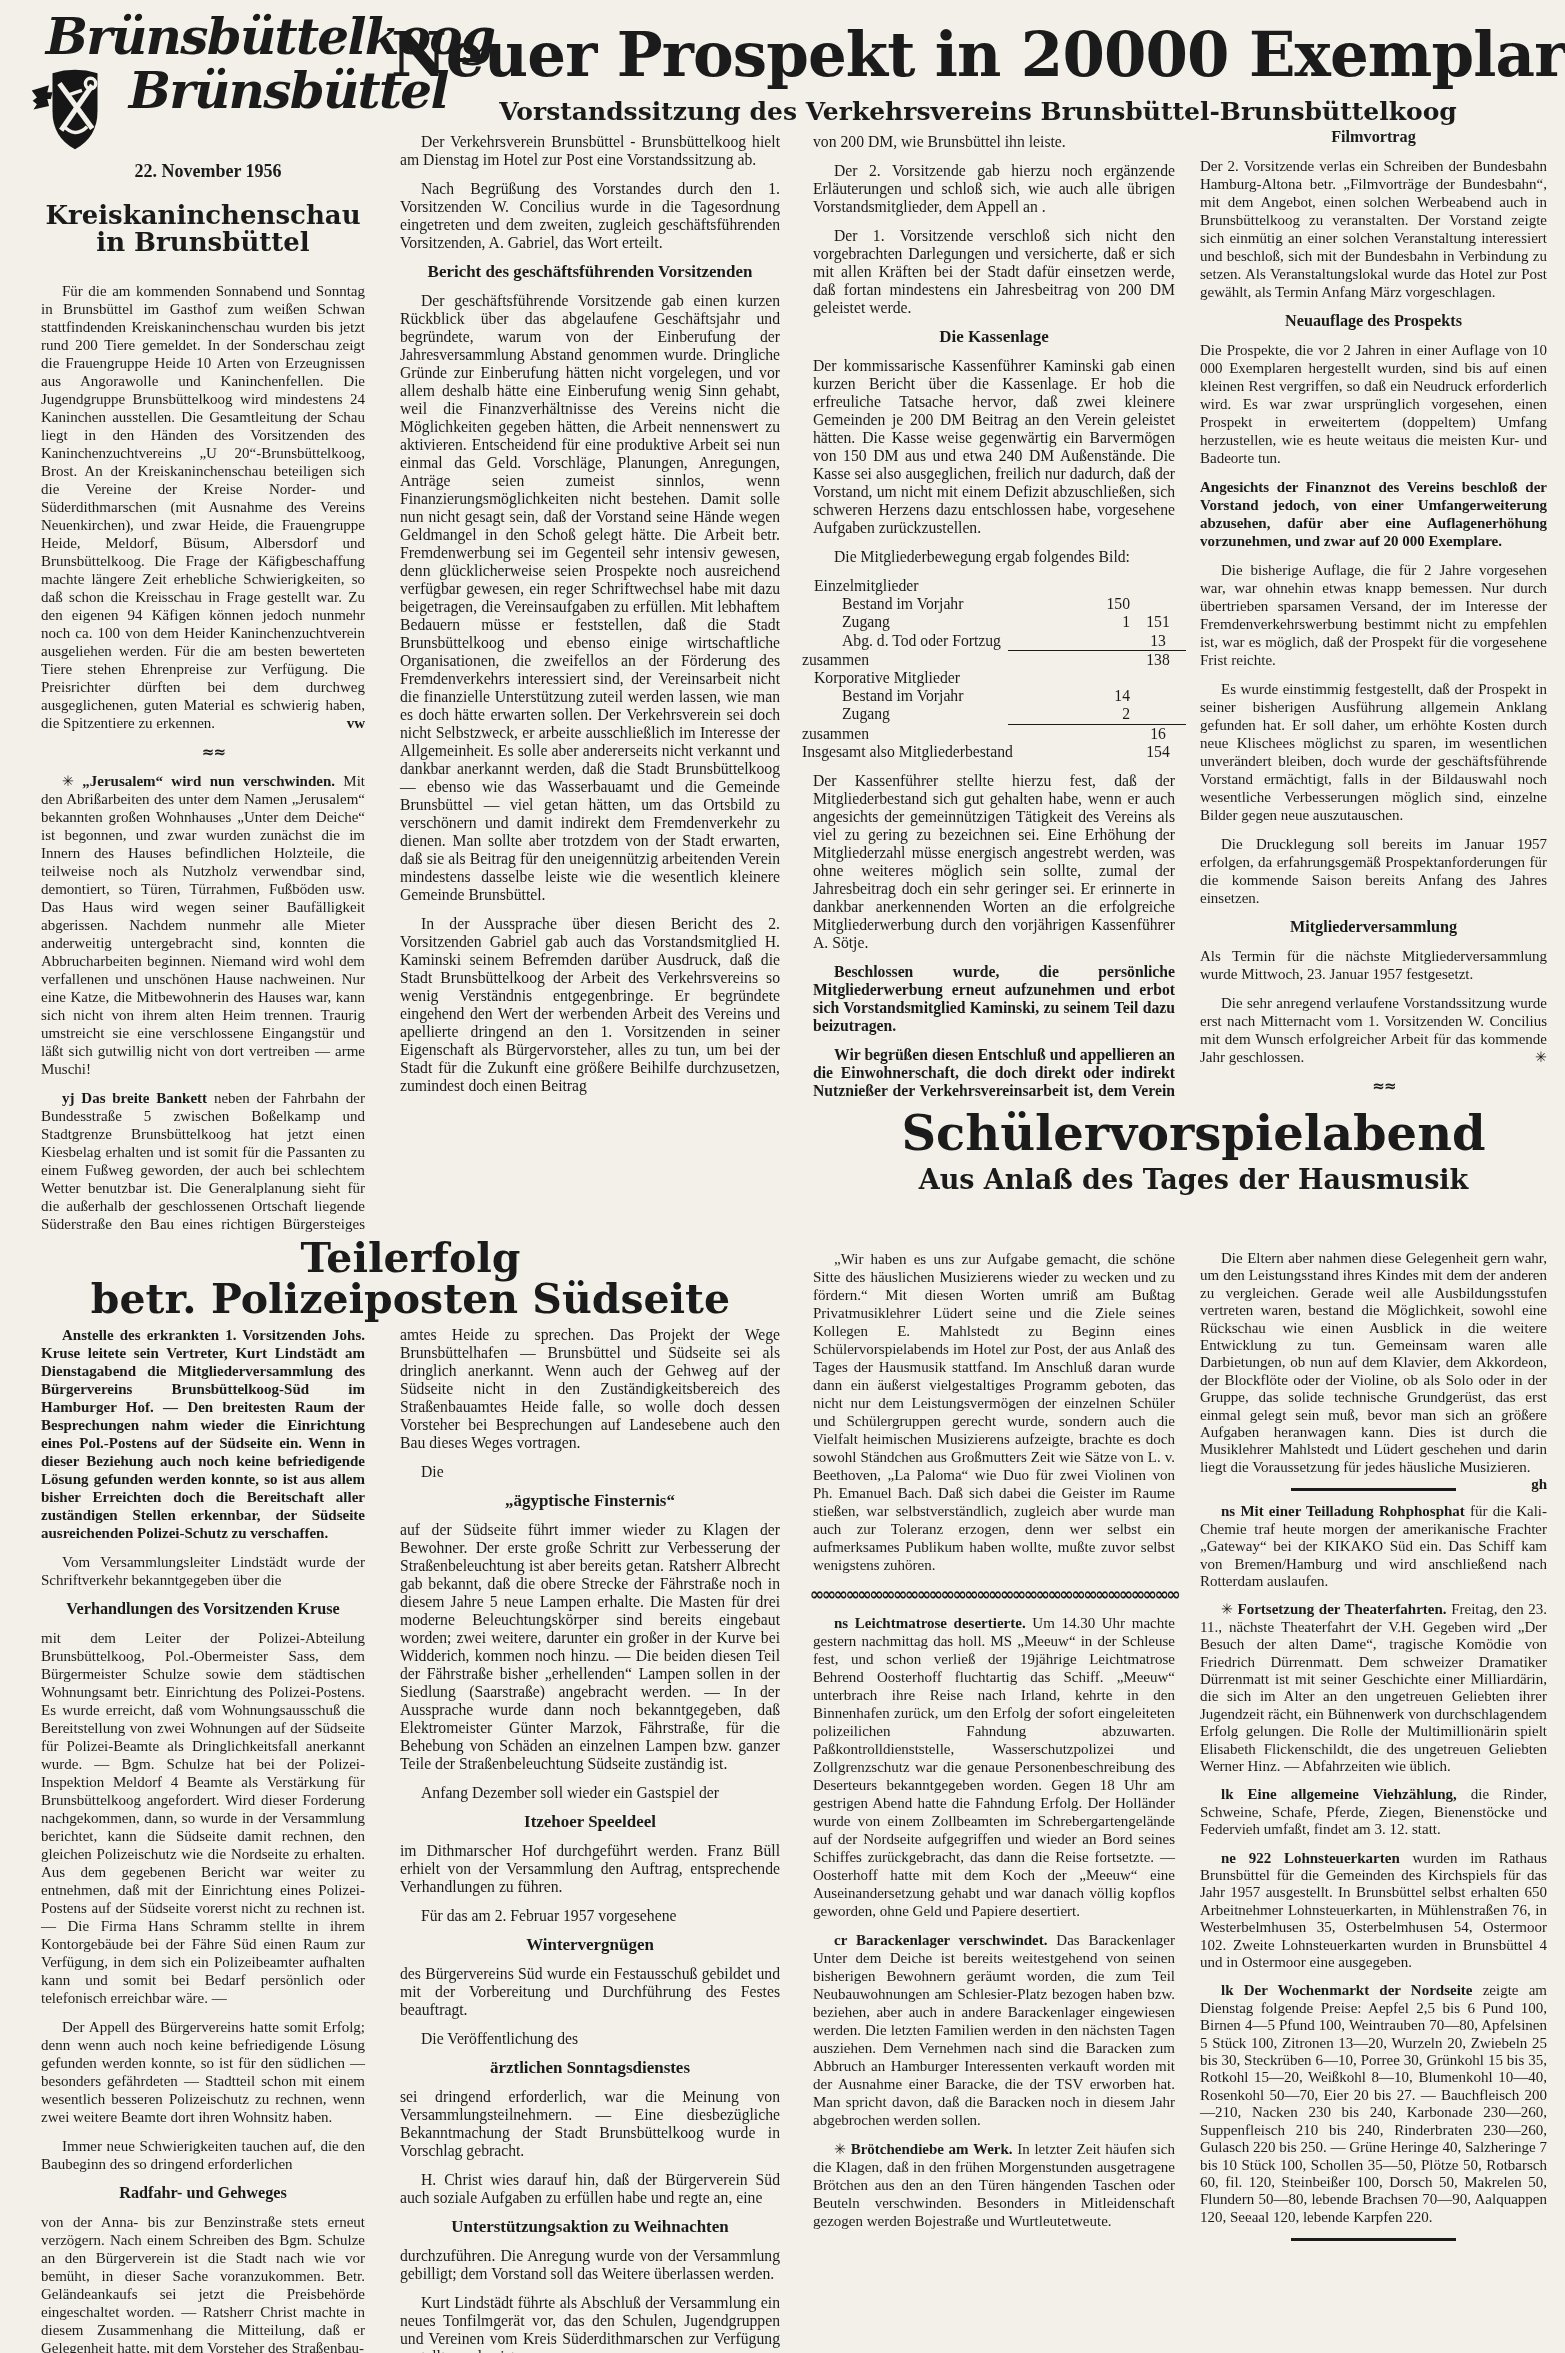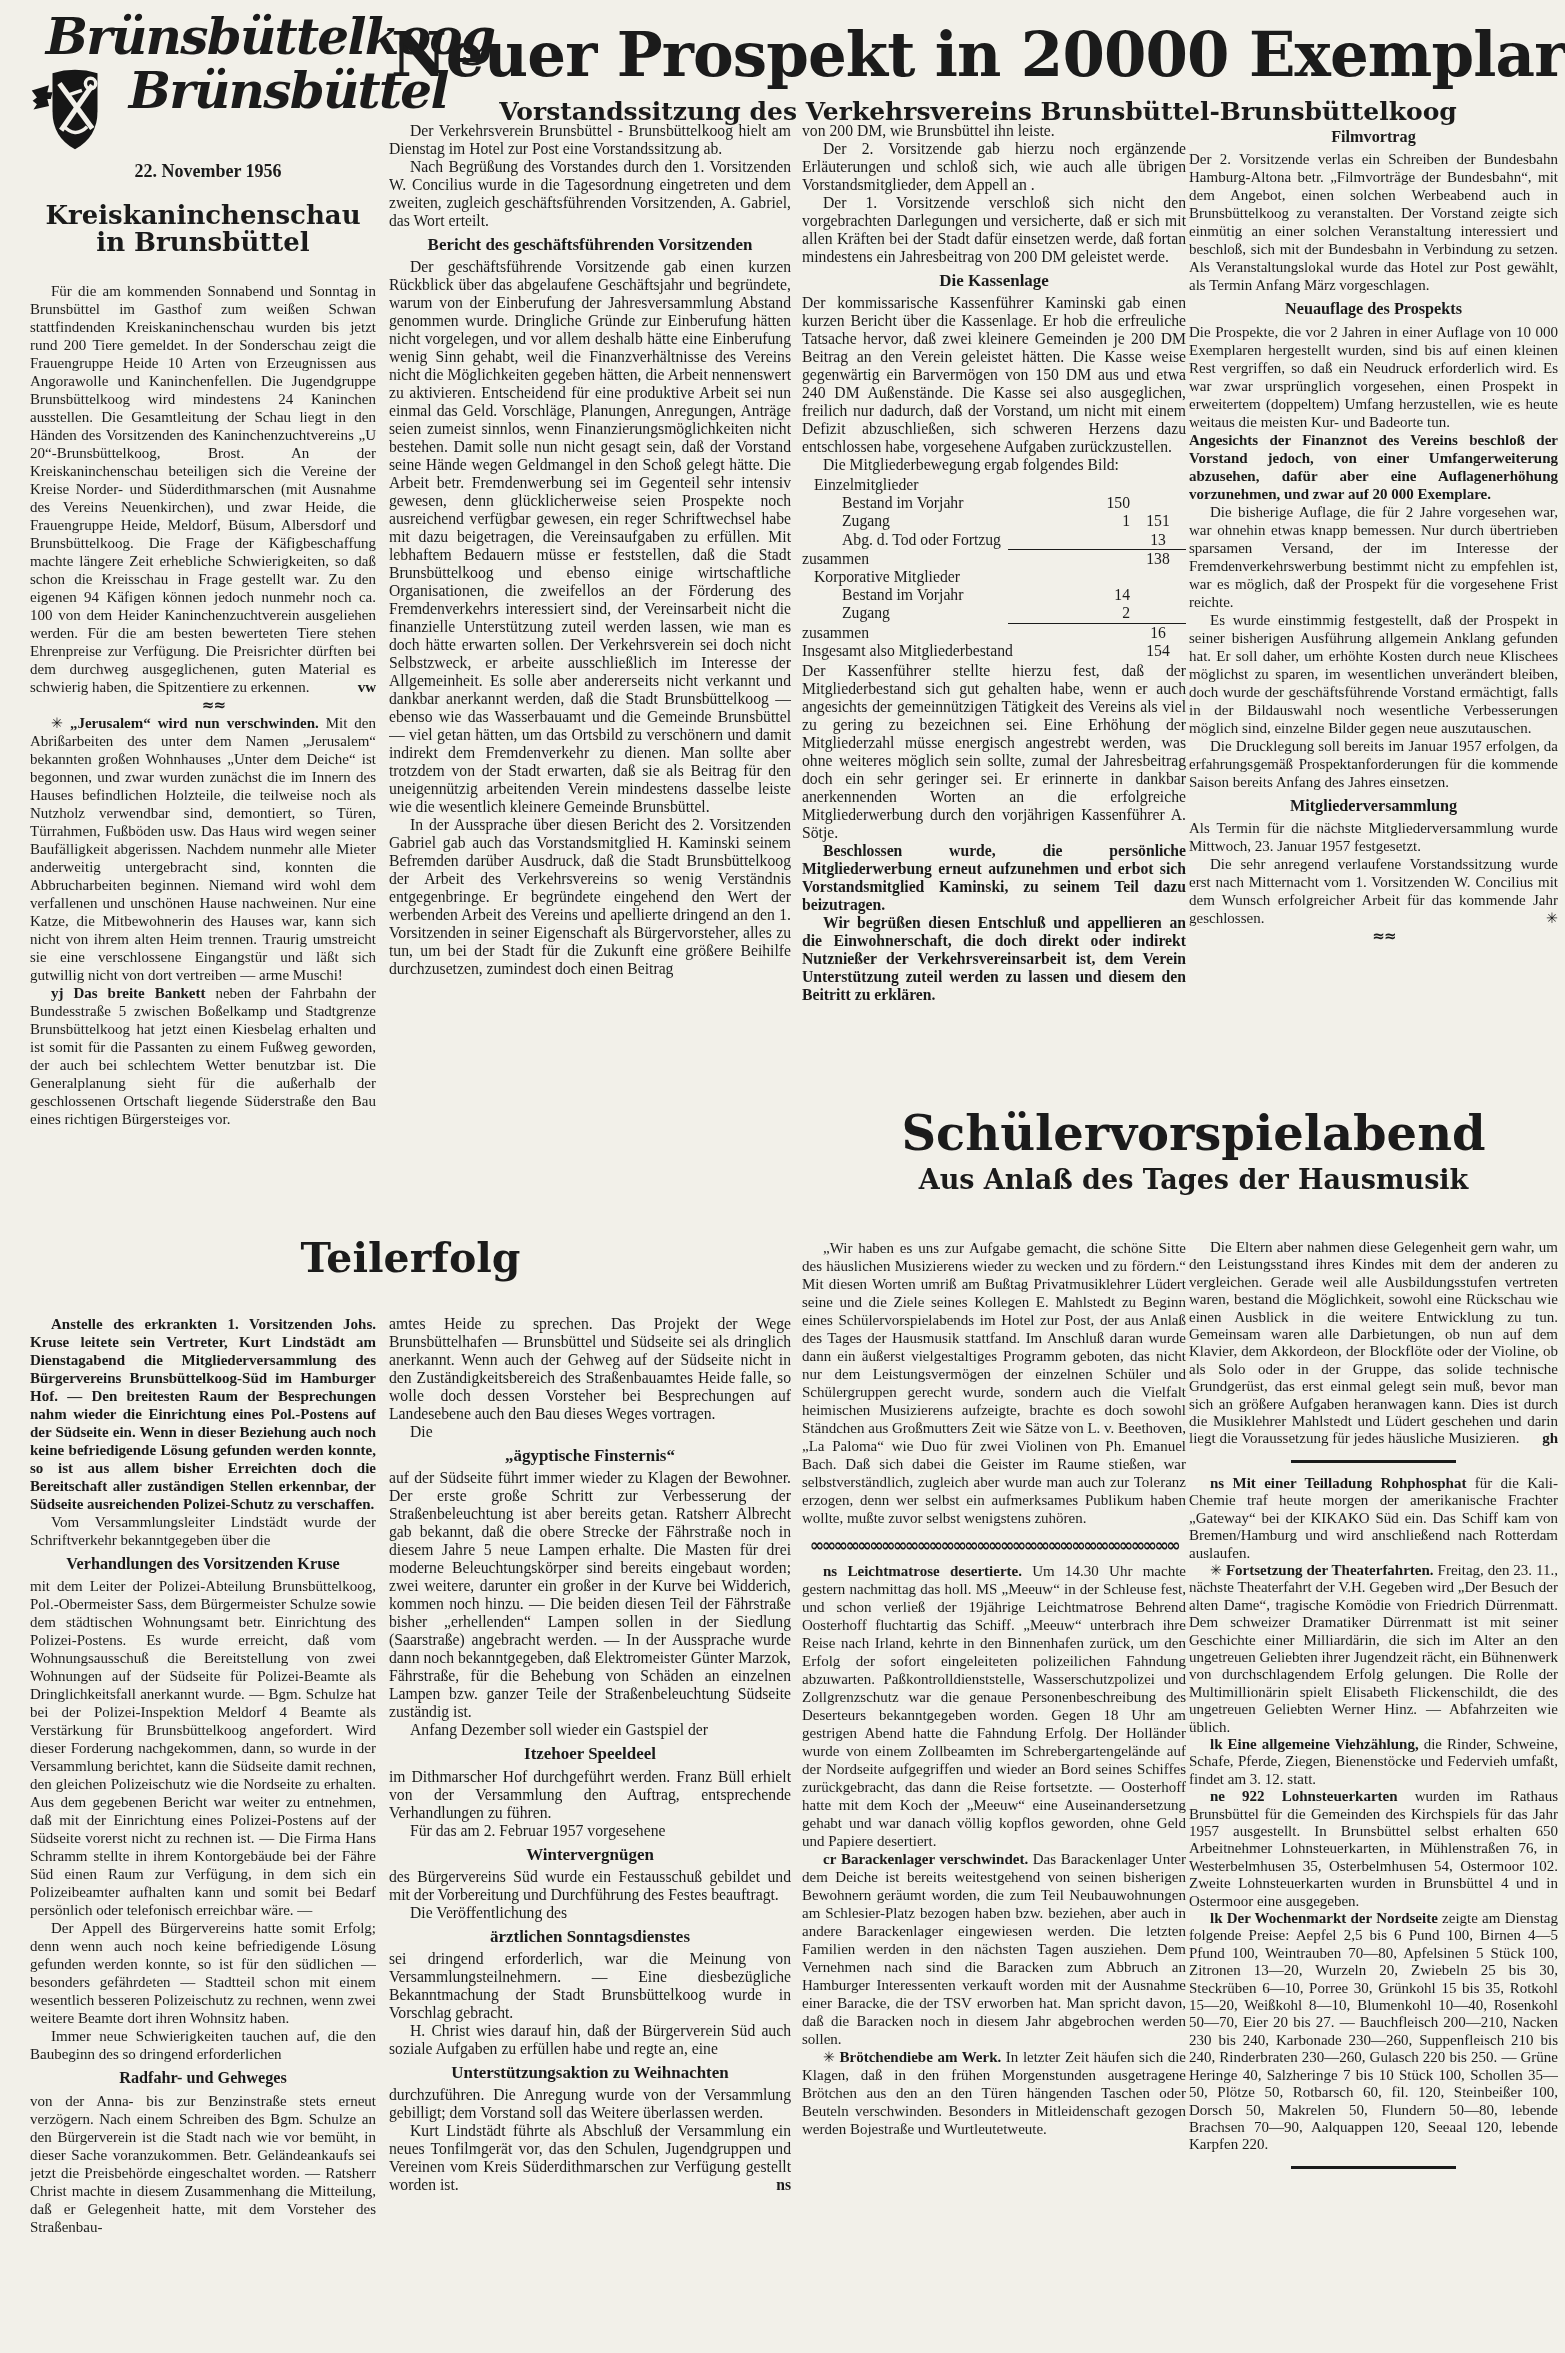--- a/index.html
+++ b/index.html
@@ -1,19 +1,19 @@
 <!DOCTYPE html>
 <html style="font-size:14px"><head>
 <meta charset="utf-8">
 <style>
   html,body{margin:0;padding:0;}
   body{width:1565px;height:2354px;background:#e9e7df;font-family:"Liberation Serif",serif;}
   .page{position:relative;width:1565px;height:2354px;background:#f2f0e9;overflow:hidden;color:#1b1b1b;}
   .col{position:absolute;text-align:justify;overflow:hidden;}
-  .col p{margin:0;text-indent:21px;}
+  .col p{margin:11px;text-indent:21px;}
   .col p.noind{text-indent:0;}
   .col p.bold{font-weight:bold;}
   .subhead{font-weight:bold;text-align:center;margin:6px 0 4.3px 0;font-size:1.08em;}
   .sign{font-weight:bold;}
   .star{font-family:"DejaVu Sans",sans-serif;font-weight:bold;font-size:0.95em;}
   .endsign{float:right;font-weight:bold;}
   
   .masthead{position:absolute;left:30px;top:12px;width:356px;}
   .mast1,.mast2{font-family:"DejaVu Serif",serif;font-weight:bold;font-style:italic;font-size:50px;line-height:1;letter-spacing:-1.7px;white-space:nowrap;}
   .mast1{margin-left:15.7px;}
@@ -89,20 +89,21 @@
       <div>in Brunsbüttel</div>
     </div>
     <p><span>Für die am kommenden Sonnabend und Sonntag in Brunsbüttel im Gasthof zum weißen Schwan stattfindenden Kreiskaninchenschau wurden bis jetzt rund 200 Tiere gemeldet. In der Sonderschau zeigt die Frauengruppe Heide 10 Arten von Erzeugnissen aus Angorawolle und Kaninchenfellen. Die Jugendgruppe Brunsbüttelkoog wird mindestens 24 Kaninchen ausstellen. Die Gesamtleitung der Schau liegt in den Händen des Vorsitzenden des Kaninchenzuchtvereins „U 20“-Brunsbüttelkoog, Brost. An der Kreiskaninchenschau beteiligen sich die Vereine der Kreise Norder- und Süderdithmarschen (mit Ausnahme des Vereins Neuenkirchen), und zwar Heide, die Frauengruppe Heide, Meldorf, Büsum, Albersdorf und Brunsbüttelkoog. Die Frage der Käfigbeschaffung machte längere Zeit erhebliche Schwierigkeiten, so daß schon die Kreisschau in Frage gestellt war. Zu den eigenen 94 Käfigen können jedoch nunmehr noch ca. 100 von dem Heider Kaninchenzuchtverein ausgeliehen werden. Für die am besten bewerteten Tiere stehen Ehrenpreise zur Verfügung. Die Preisrichter dürften bei dem durchweg ausgeglichenen, guten Material es schwierig haben, die Spitzentiere zu erkennen.</span> <span class="endsign">vw</span></p>
     <p class="sq">≈≈</p>
     <p class="news"><span class="star">✳</span> <b>„Jerusalem“ wird nun verschwinden.</b> <span>Mit den Abrißarbeiten des unter dem Namen „Jerusalem“ bekannten großen Wohnhauses „Unter dem Deiche“ ist begonnen, und zwar wurden zunächst die im Innern des Hauses befindlichen Holzteile, die teilweise noch als Nutzholz verwendbar sind, demontiert, so Türen, Türrahmen, Fußböden usw. Das Haus wird wegen seiner Baufälligkeit abgerissen. Nachdem nunmehr alle Mieter anderweitig untergebracht sind, konnten die Abbrucharbeiten beginnen. Niemand wird wohl dem verfallenen und unschönen Hause nachweinen. Nur eine Katze, die Mitbewohnerin des Hauses war, kann sich nicht von ihrem alten Heim trennen. Traurig umstreicht sie eine verschlossene Eingangstür und läßt sich gutwillig nicht von dort vertreiben — arme Muschi!</span></p>
     <p class="news"><span class="sign">yj</span> <b>Das breite Bankett</b> <span>neben der Fahrbahn der Bundesstraße 5 zwischen Boßelkamp und Stadtgrenze Brunsbüttelkoog hat jetzt einen Kiesbelag erhalten und ist somit für die Passanten zu einem Fußweg geworden, der auch bei schlechtem Wetter benutzbar ist. Die Generalplanung sieht für die außerhalb der geschlossenen Ortschaft liegende Süderstraße den Bau eines richtigen Bürgersteiges vor.</span></p>
   </div>
 
   <div class="headA">
     <div>Teilerfolg</div>
+    <div>betr. Polizeiposten Südseite</div>
   </div>
 
   <div class="col" id="colA-bot">
     <p class="bold">Anstelle des erkrankten 1. Vorsitzenden Johs. Kruse leitete sein Vertreter, Kurt Lindstädt am Dienstagabend die Mitgliederversammlung des Bürgervereins Brunsbüttelkoog-Süd im Hamburger Hof. — Den breitesten Raum der Besprechungen nahm wieder die Einrichtung eines Pol.-Postens auf der Südseite ein. Wenn in dieser Beziehung auch noch keine befriedigende Lösung gefunden werden konnte, so ist aus allem bisher Erreichten doch die Bereitschaft aller zuständigen Stellen erkennbar, der Südseite ausreichenden Polizei-Schutz zu verschaffen.</p>
     <p>Vom Versammlungsleiter Lindstädt wurde der Schriftverkehr bekanntgegeben über die</p>
     <div class="subhead">Verhandlungen des Vorsitzenden Kruse</div>
     <p class="noind">mit dem Leiter der Polizei-Abteilung Brunsbüttelkoog, Pol.-Obermeister Sass, dem Bürgermeister Schulze sowie dem städtischen Wohnungsamt betr. Einrichtung des Polizei-Postens. Es wurde erreicht, daß vom Wohnungsausschuß die Bereitstellung von zwei Wohnungen auf der Südseite für Polizei-Beamte als Dringlichkeitsfall anerkannt wurde. — Bgm. Schulze hat bei der Polizei-Inspektion Meldorf 4 Beamte als Verstärkung für Brunsbüttelkoog angefordert. Wird dieser Forderung nachgekommen, dann, so wurde in der Versammlung berichtet, kann die Südseite damit rechnen, den gleichen Polizeischutz wie die Nordseite zu erhalten. Aus dem gegebenen Bericht war weiter zu entnehmen, daß mit der Einrichtung eines Polizei-Postens auf der Südseite vorerst nicht zu rechnen ist. — Die Firma Hans Schramm stellte in ihrem Kontorgebäude bei der Fähre Süd einen Raum zur Verfügung, in dem sich ein Polizeibeamter aufhalten kann und somit bei Bedarf persönlich oder telefonisch erreichbar wäre. —</p>
     <p>Der Appell des Bürgervereins hatte somit Erfolg; denn wenn auch noch keine befriedigende Lösung gefunden werden konnte, so ist für den südlichen — besonders gefährdeten — Stadtteil schon mit einem wesentlich besseren Polizeischutz zu rechnen, wenn zwei weitere Beamte dort ihren Wohnsitz haben.</p>
     <p>Immer neue Schwierigkeiten tauchen auf, die den Baubeginn des so dringend erforderlichen</p>
     <div class="subhead">Radfahr- und Gehweges</div>

